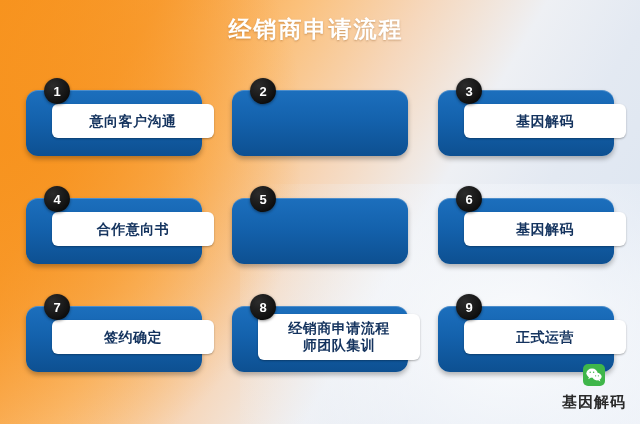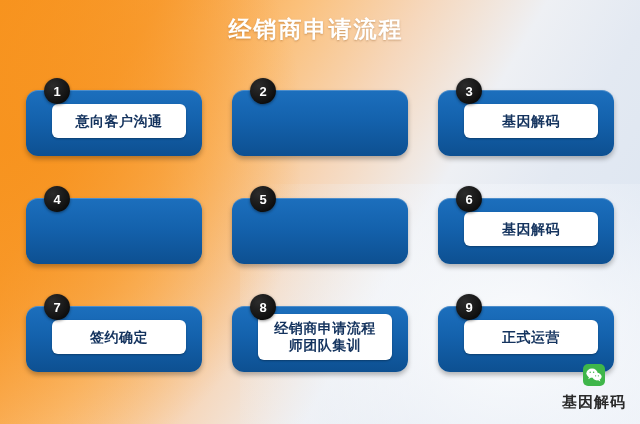--- a/index.html
+++ b/index.html
@@ -86,21 +86,21 @@
     width: 176px;
     height: 66px;
     background: linear-gradient(180deg, #1c6fbd 0%, #1462ad 45%, #0d5091 100%);
     border-radius: 12px;
     box-shadow: 0 3px 5px rgba(0,0,0,0.28), inset 0 1px 0 rgba(255,255,255,0.22);
   }
   .step .inner {
     position: absolute;
     left: 26px;
     top: 26px;
-    width: 134px;
+    width: 162px;
     min-height: 34px;
     background: #ffffff;
     border-radius: 6px;
     box-shadow: 0 1px 2px rgba(0,0,0,0.30);
     display: flex;
     align-items: center;
     justify-content: center;
     box-sizing: border-box;
     padding: 4px 4px;
   }
@@ -197,20 +197,23 @@
       <div class="panel"></div>
       <div class="badge">3</div>
       <div class="inner">
         <span class="label">基因解码</span>
       </div>
     </div>
 
     <div class="step c0 r1">
       <div class="panel"></div>
       <div class="badge">4</div>
+      <div class="inner">
+        <span class="label">合作意向书</span>
+      </div>
     </div>
 
     <div class="step c1 r1">
       <div class="panel"></div>
       <div class="badge">5</div>
     </div>
 
     <div class="step c2 r1">
       <div class="panel"></div>
       <div class="badge">6</div>

